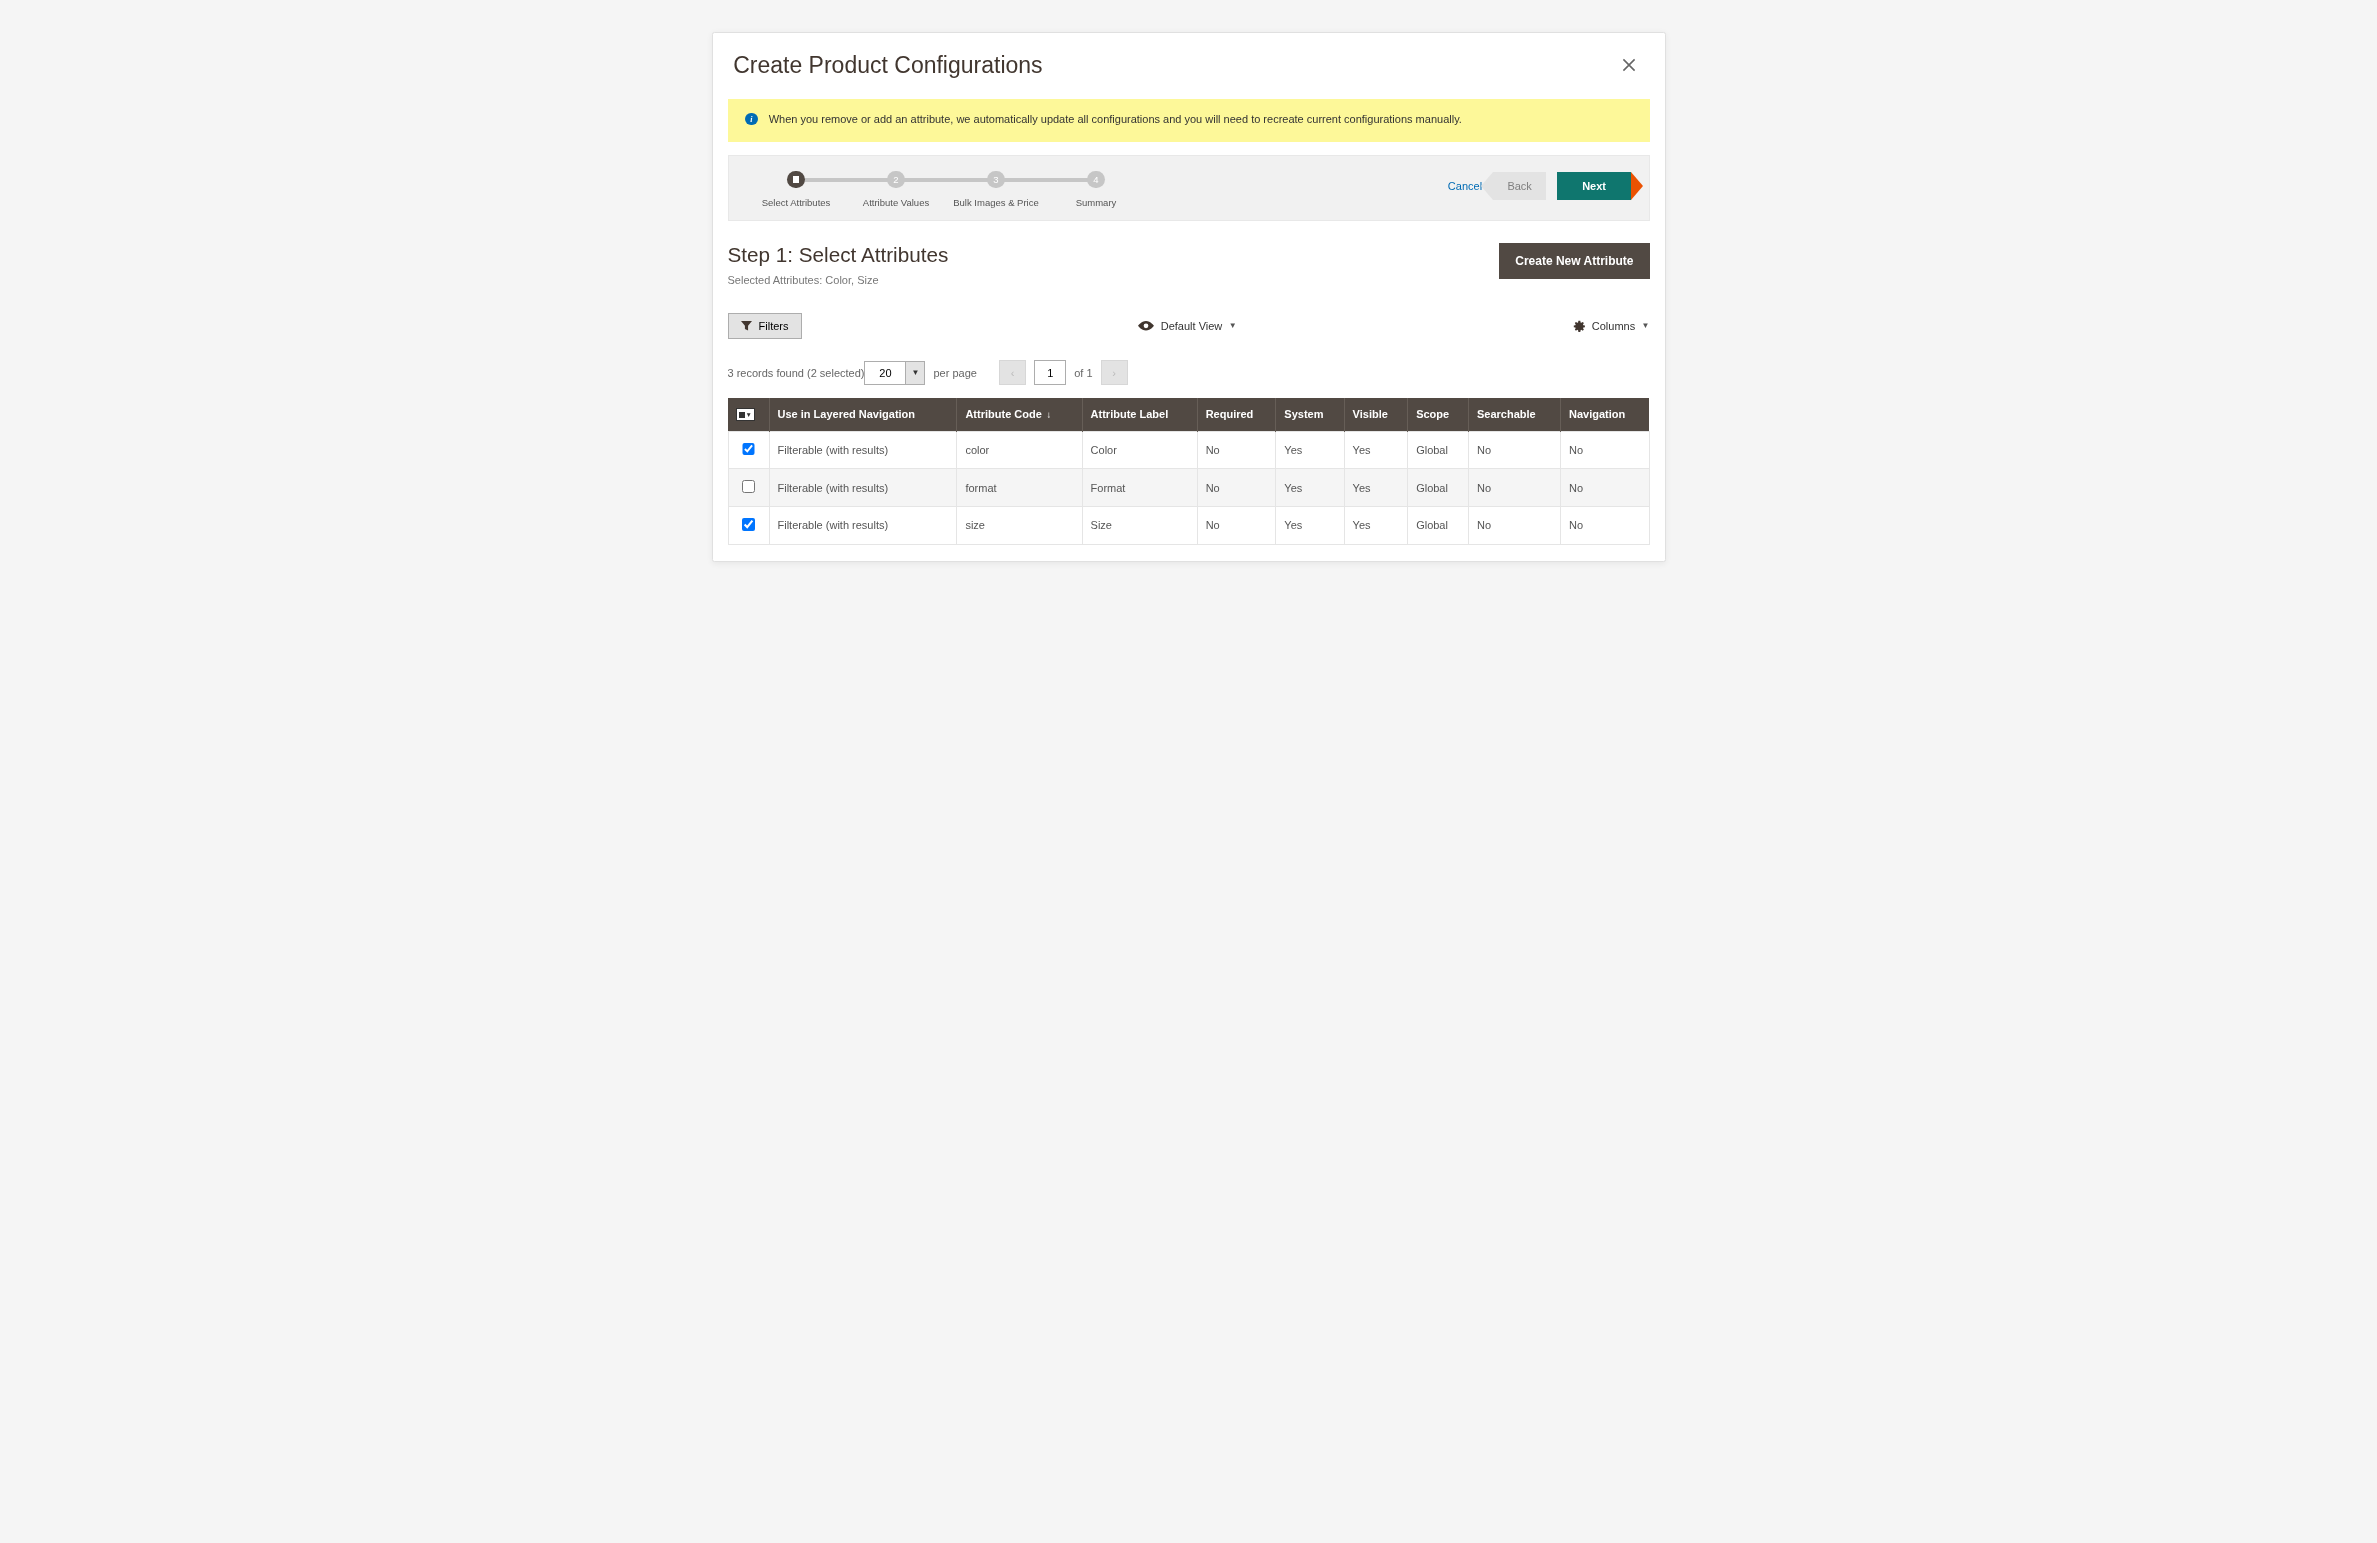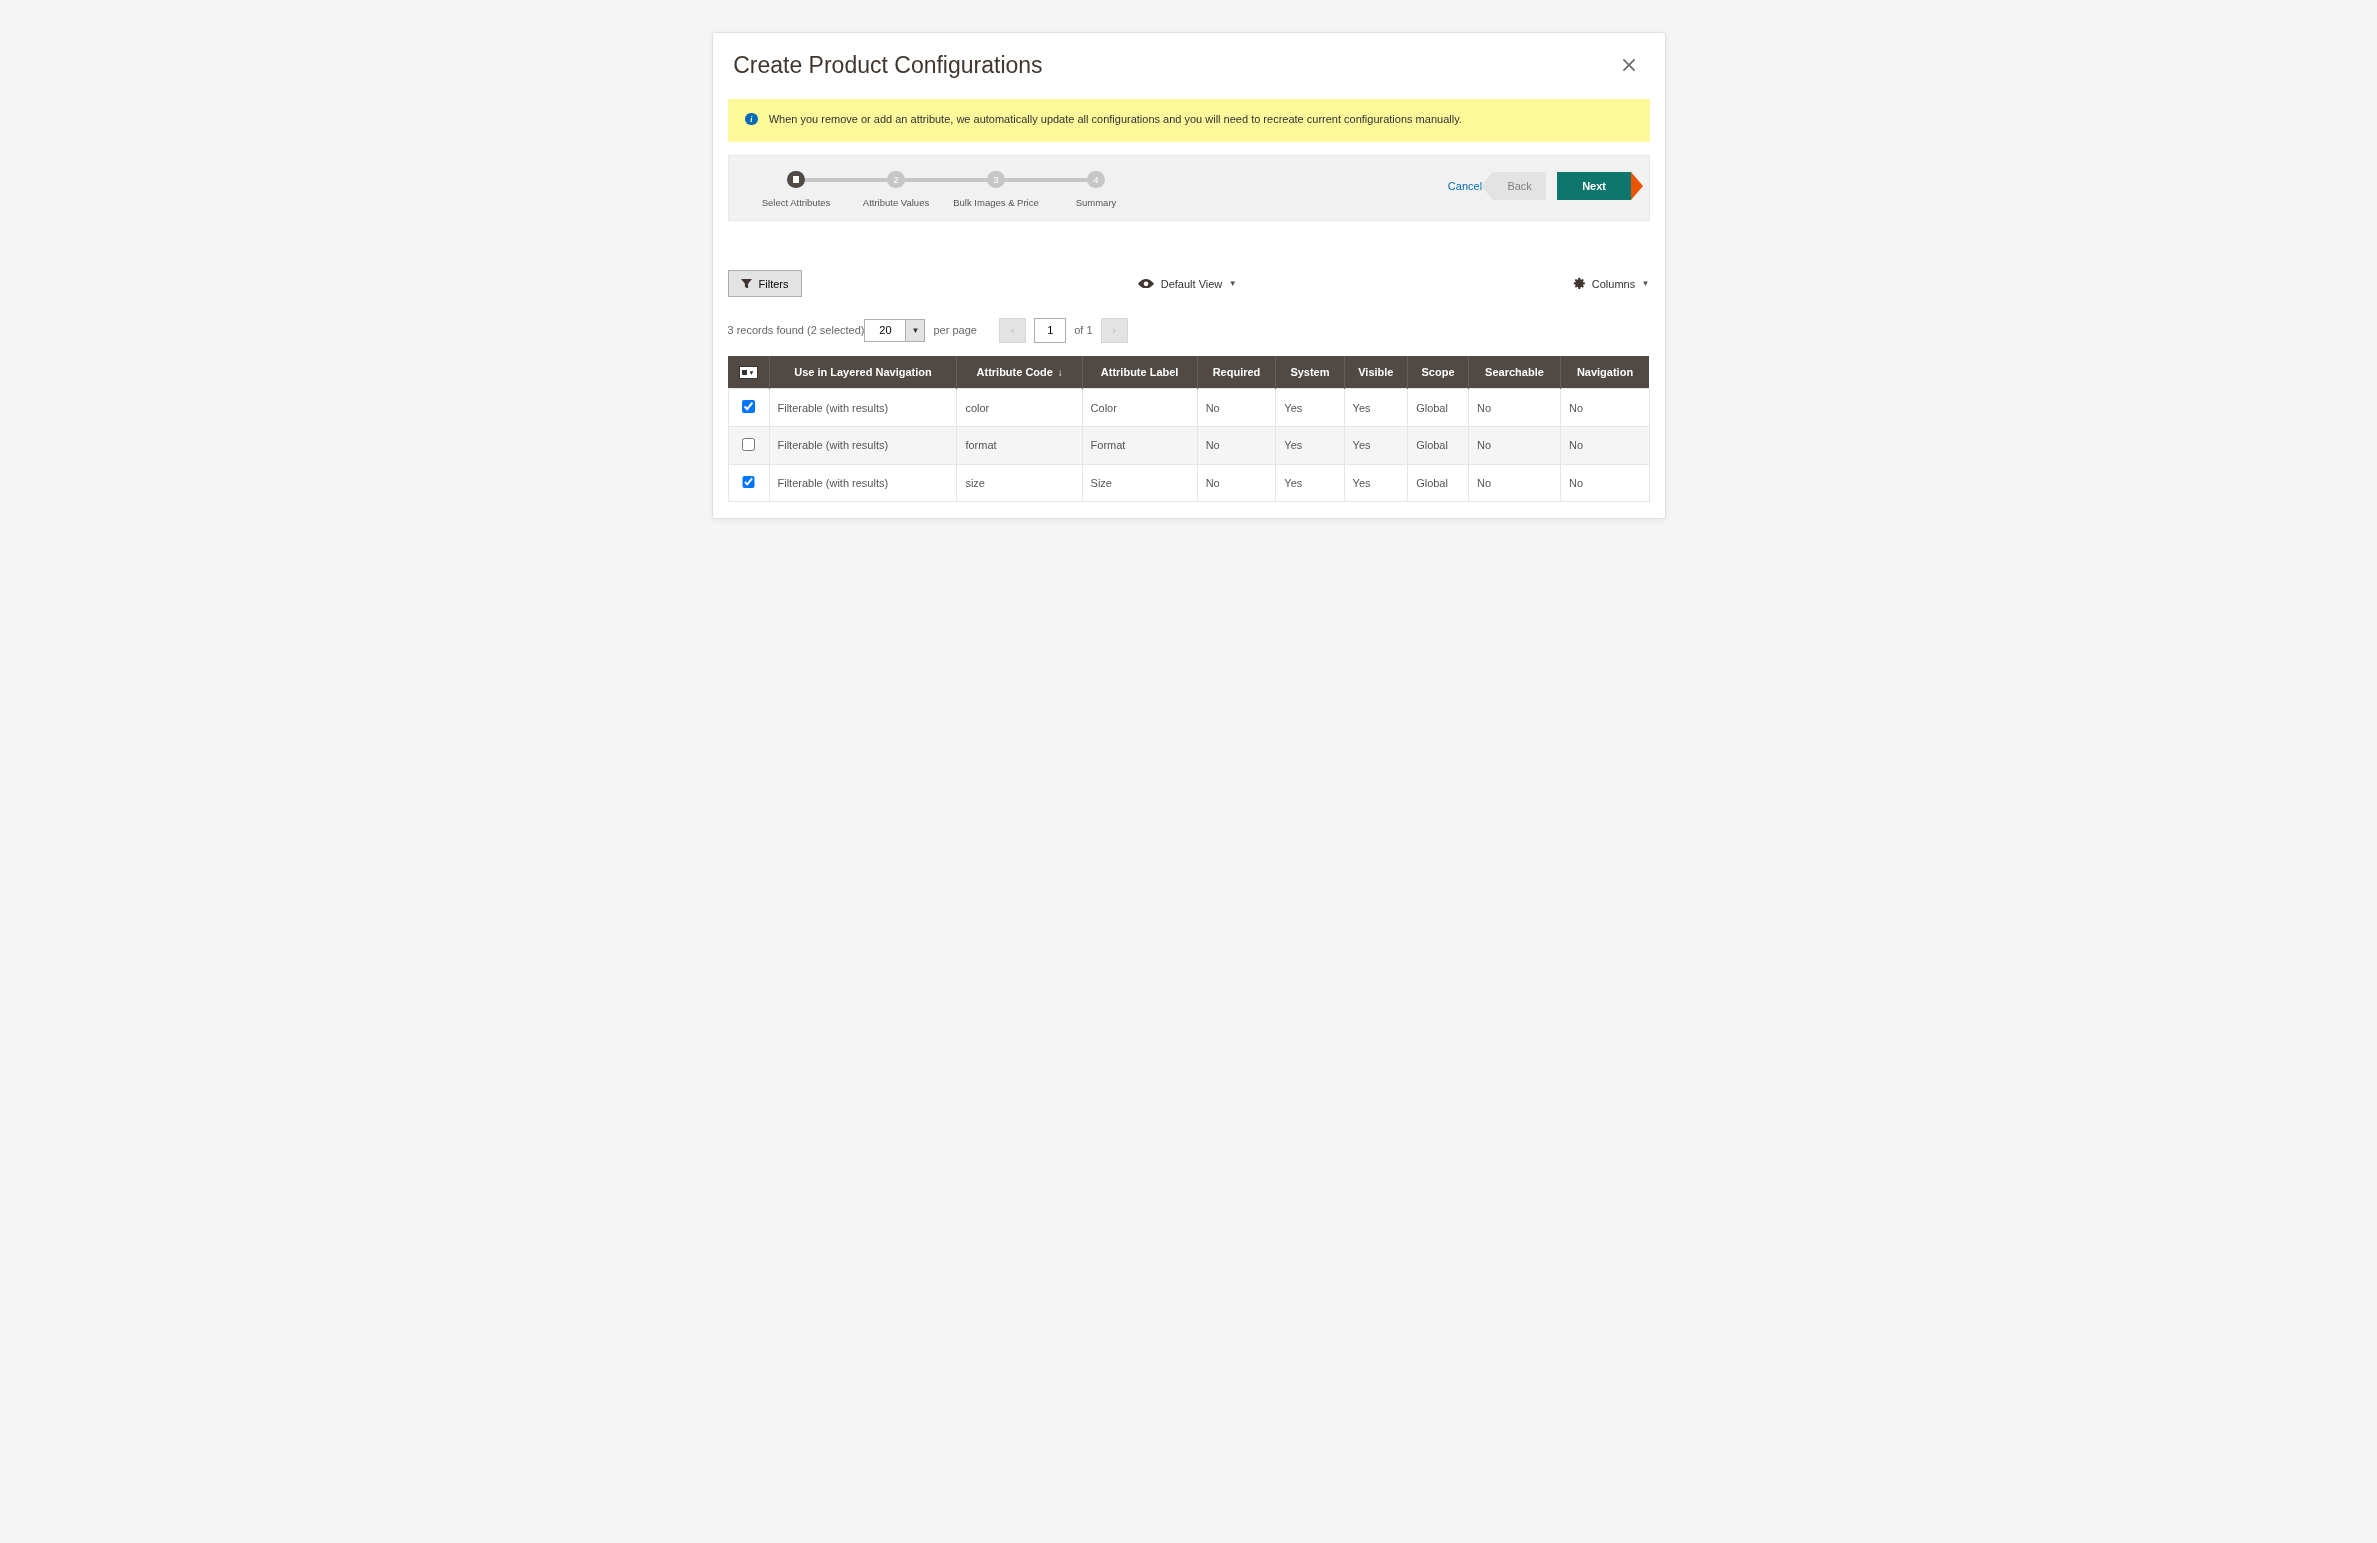--- a/index.html
+++ b/index.html
@@ -39,21 +39,21 @@
 .pagination { display: flex; align-items: center; gap: 8px; }
 .page-size-sel { display: flex; border: 0.8px solid #adadad; }
 .page-size-input { width: 40px; border: 0; text-align: center; font-size: 11px; padding: 4.8px 3.2px; }
 .page-size-caret { background: #e3e3e3; border-left: 0.8px solid #adadad; width: 19px; display: flex; align-items: center; justify-content: center; cursor: pointer; font-size: 8px; }
 .per-page-label { color: #666; margin-right: 14.3px; }
 .page-nav-btn { width: 27px; height: 25.4px; background: #e3e3e3; border: 0.8px solid #d7d7d7; display: flex; align-items: center; justify-content: center; cursor: pointer; font-size: 11px; color: #888; }
 .page-nav-btn.disabled { color: #bbb; }
 .page-num-input { width: 32px; height: 25.4px; border: 0.8px solid #adadad; text-align: center; font-size: 11px; }
 .of-pages { color: #666; }
 table.grid { width: 100%; border-collapse: collapse; margin-top: 12.7px; font-size: 11px; }
-table.grid th { background: #514943; color: #fff; text-align: center; padding: 9.5px 8px; font-weight: 600; border-right: 0.8px solid #665e57; }
+table.grid th { background: #514943; color: #fff; text-align: left; padding: 9.5px 8px; font-weight: 600; border-right: 0.8px solid #665e57; }
 table.grid th:last-child { border-right: 0; }
 table.grid td { padding: 11px 8px; border: 0.8px solid #e5e5e5; color: #555; }
 table.grid tbody tr:nth-child(even) td { background: #f5f5f5; }
 .th-check { width: 41px; text-align: center; }
 .check-master { background: #fff; border: 0.8px solid #333; width: 19px; height: 12.7px; display: inline-flex; align-items: center; justify-content: center; gap: 0.8px; }
 .check-master span:first-child { width: 5.6px; height: 5.6px; background: #333; }
 .check-master span:last-child { font-size: 6.4px; color: #333; }
 .row-check { width: 12.7px; height: 12.7px; }
 .sort-arrow { font-size: 9.5px; margin-left: 4.8px; }
 .eye-icon svg, .gear-icon svg, .funnel-icon svg { display: block; }
@@ -98,20 +98,27 @@
       </div>
     </div>
     <div class="wizard-actions">
       <span class="cancel">Cancel</span>
       <button class="btn-back">Back</button>
       <button class="btn-next">Next</button>
     </div>
   </div>
 
   <div class="content">
+    <div class="step-header">
+      <div>
+        <h2 class="step-title">Step 1: Select Attributes</h2>
+        <div class="selected-attrs">Selected Attributes: Color, Size</div>
+      </div>
+      <button class="create-attr-btn">Create New Attribute</button>
+    </div>
 
     <div class="toolbar">
       <button class="filter-btn">
         <span class="funnel-icon">
             <svg width="11" height="9.5" viewBox="0 0 14 12">
               <path d="M0 0 H14 L9 6 V12 L5 10 V6 Z" fill="#41362f"></path>
             </svg>
           </span>
         <span>Filters</span>
       </button>

